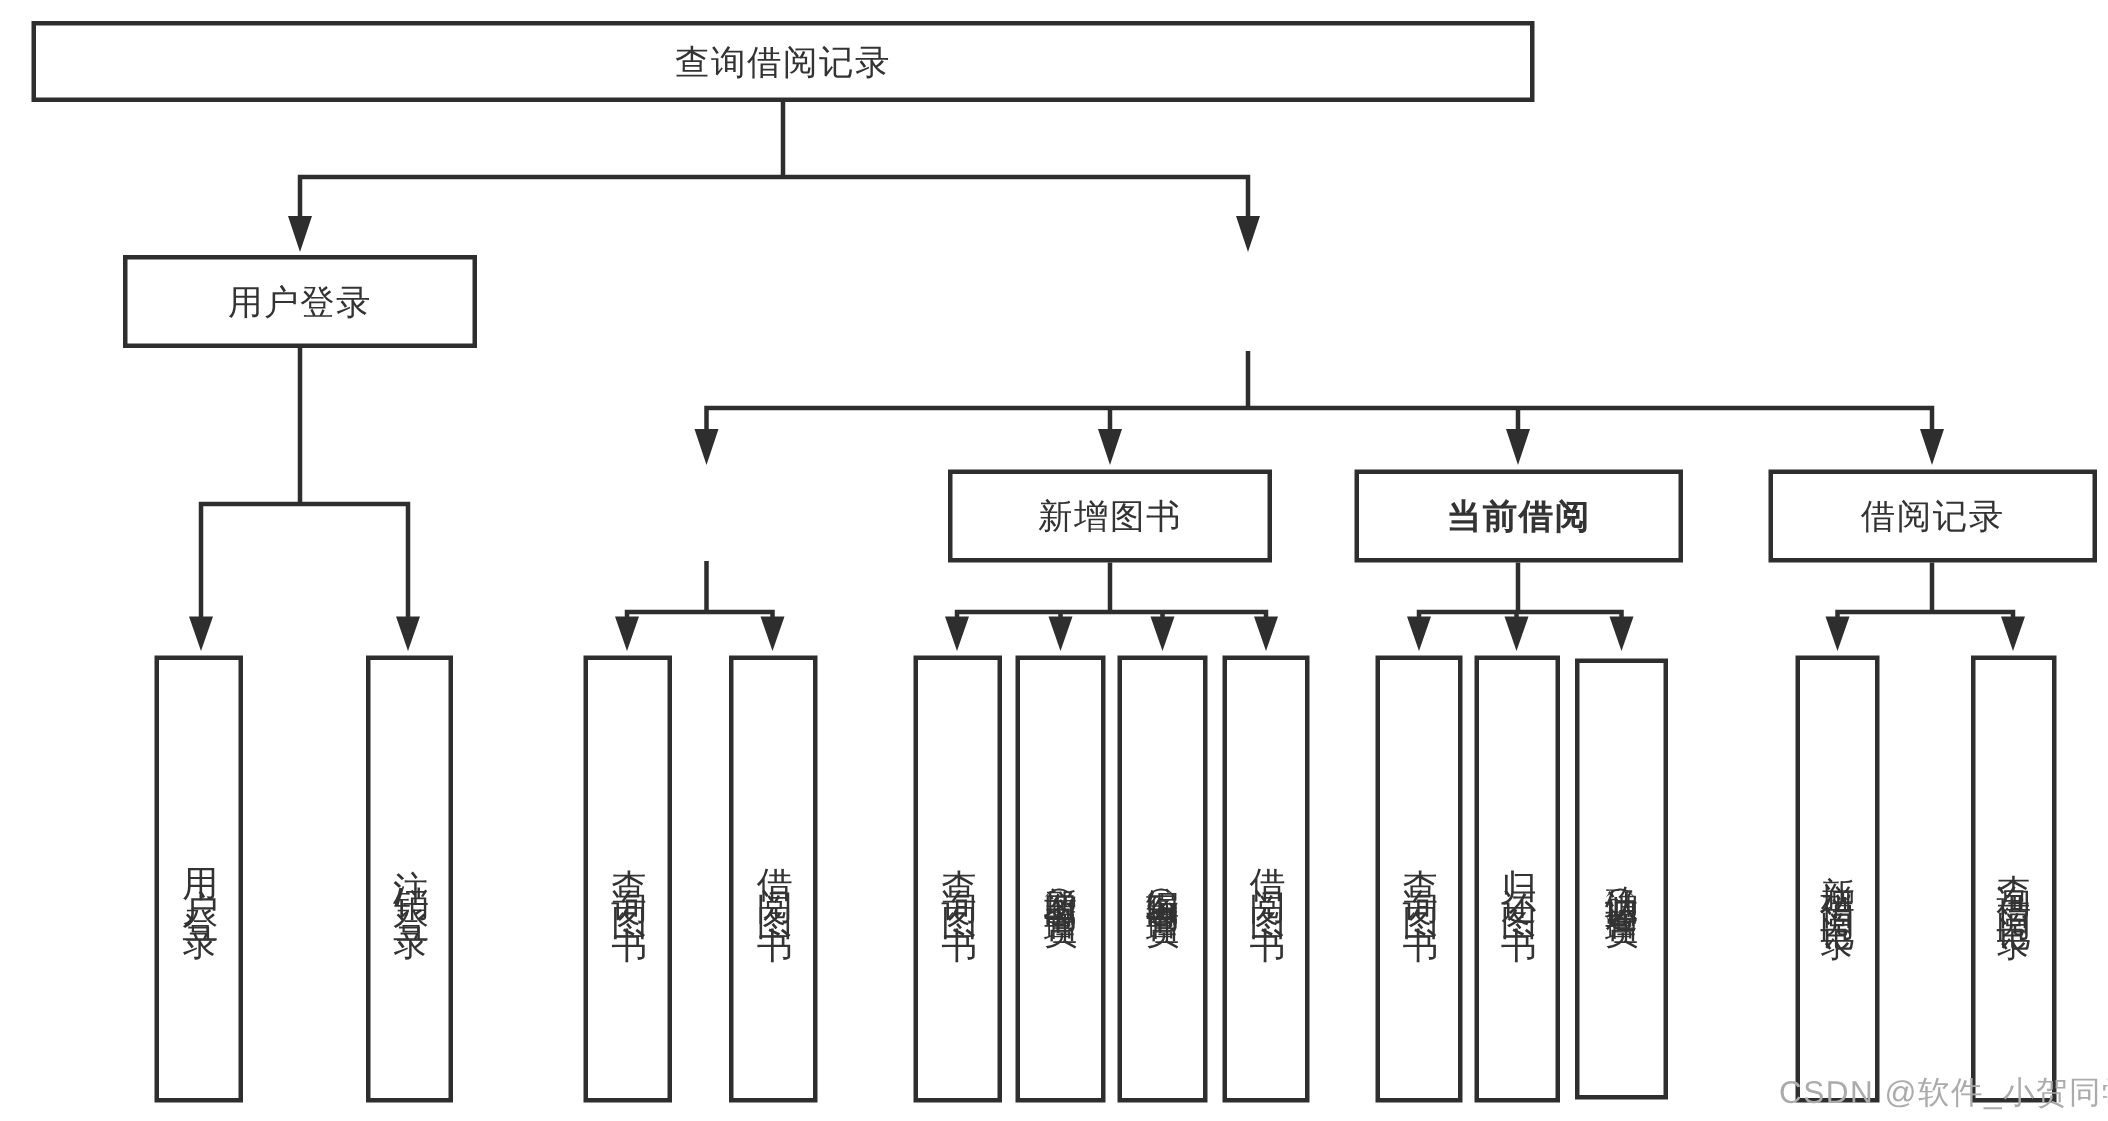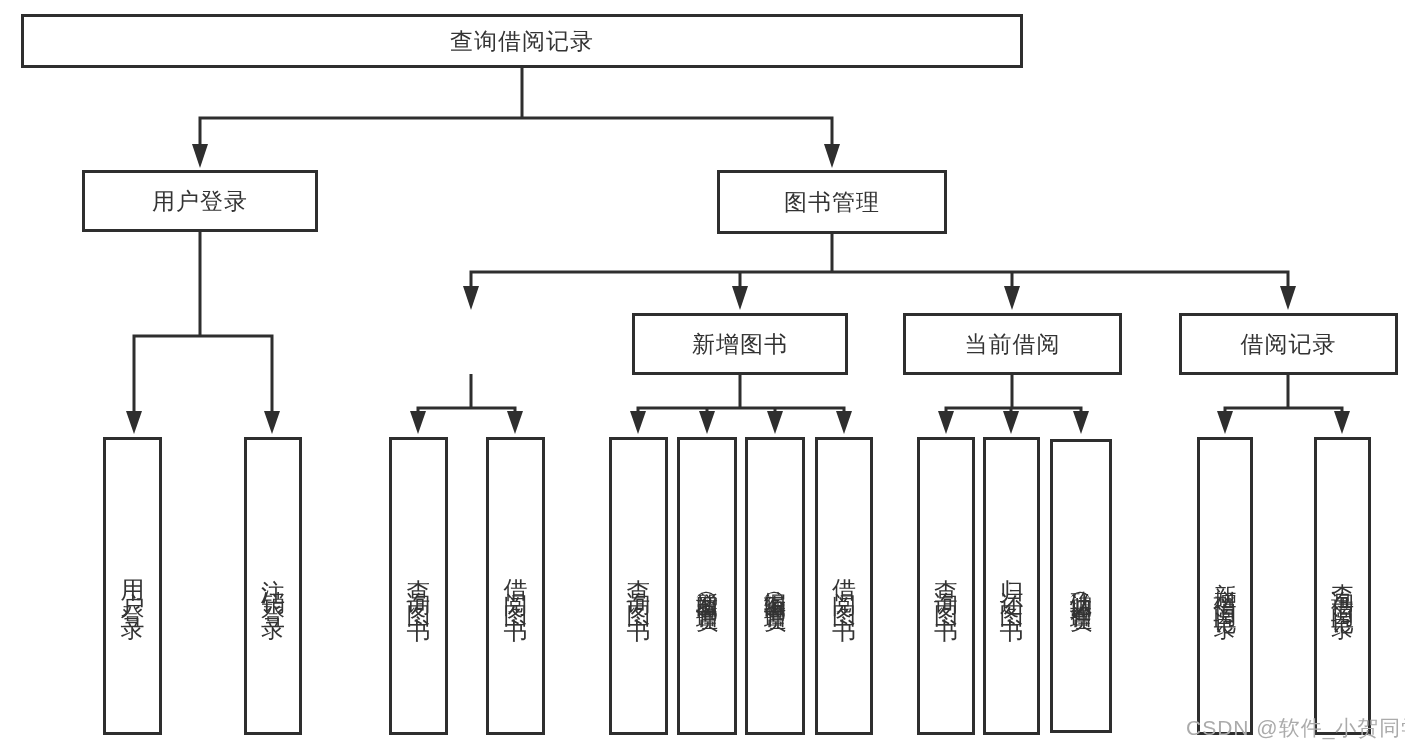--- a/index.html
+++ b/index.html
@@ -103,24 +103,23 @@
     <g>
       <path d="M1288 374 L1288 408 M1225 408 L1342 408 M1225 406.5 L1225 413 M1342 406.5 L1342 413"></path>
       <polygon fill="#2e2e2e" stroke="none" points="1217,411 1233,411 1225,434"></polygon>
       <polygon fill="#2e2e2e" stroke="none" points="1334,411 1350,411 1342,434"></polygon>
     </g>
   </svg>
 
   <div class="node h-node" style="left:21px; top:14px; width:1002px; height:54px;">查询借阅记录</div>
 
   <div class="node h-node" style="left:82px; top:170px; width:236px; height:62px;">用户登录</div>
-  <div class="node h-node" style="left:717px; top:170px; width:230px; height:64px;">图书管理</div>
 
   <div class="node h-node" style="left:632px; top:313px; width:216px; height:62px;">新增图书</div>
-  <div class="node h-node" style="left:903px; top:313px; width:219px; height:62px;">当前借阅</div>
+  <div class="node h-node" style="left:903px; top:313px; width:219px; height:62px;font-weight:bold;">当前借阅</div>
   <div class="node h-node" style="left:1179px; top:313px; width:219px; height:62px;">借阅记录</div>
 
   <div class="node v-node v-short" style="left:103px; top:437px; width:59px; height:298px;">用户登录</div>
   <div class="node v-node v-short" style="left:244px; top:437px; width:58px; height:298px;">注销登录</div>
 
   <div class="node v-node v-short" style="left:389px; top:437px; width:59px; height:298px;">查询图书</div>
   <div class="node v-node v-short" style="left:486px; top:437px; width:59px; height:298px;">借阅图书</div>
 
   <div class="node v-node v-short" style="left:609px; top:437px; width:59px; height:298px;">查询图书</div>
   <div class="node v-node v-long" style="left:677px; top:437px; width:60px; height:298px;">新增图书（管理员）</div>

